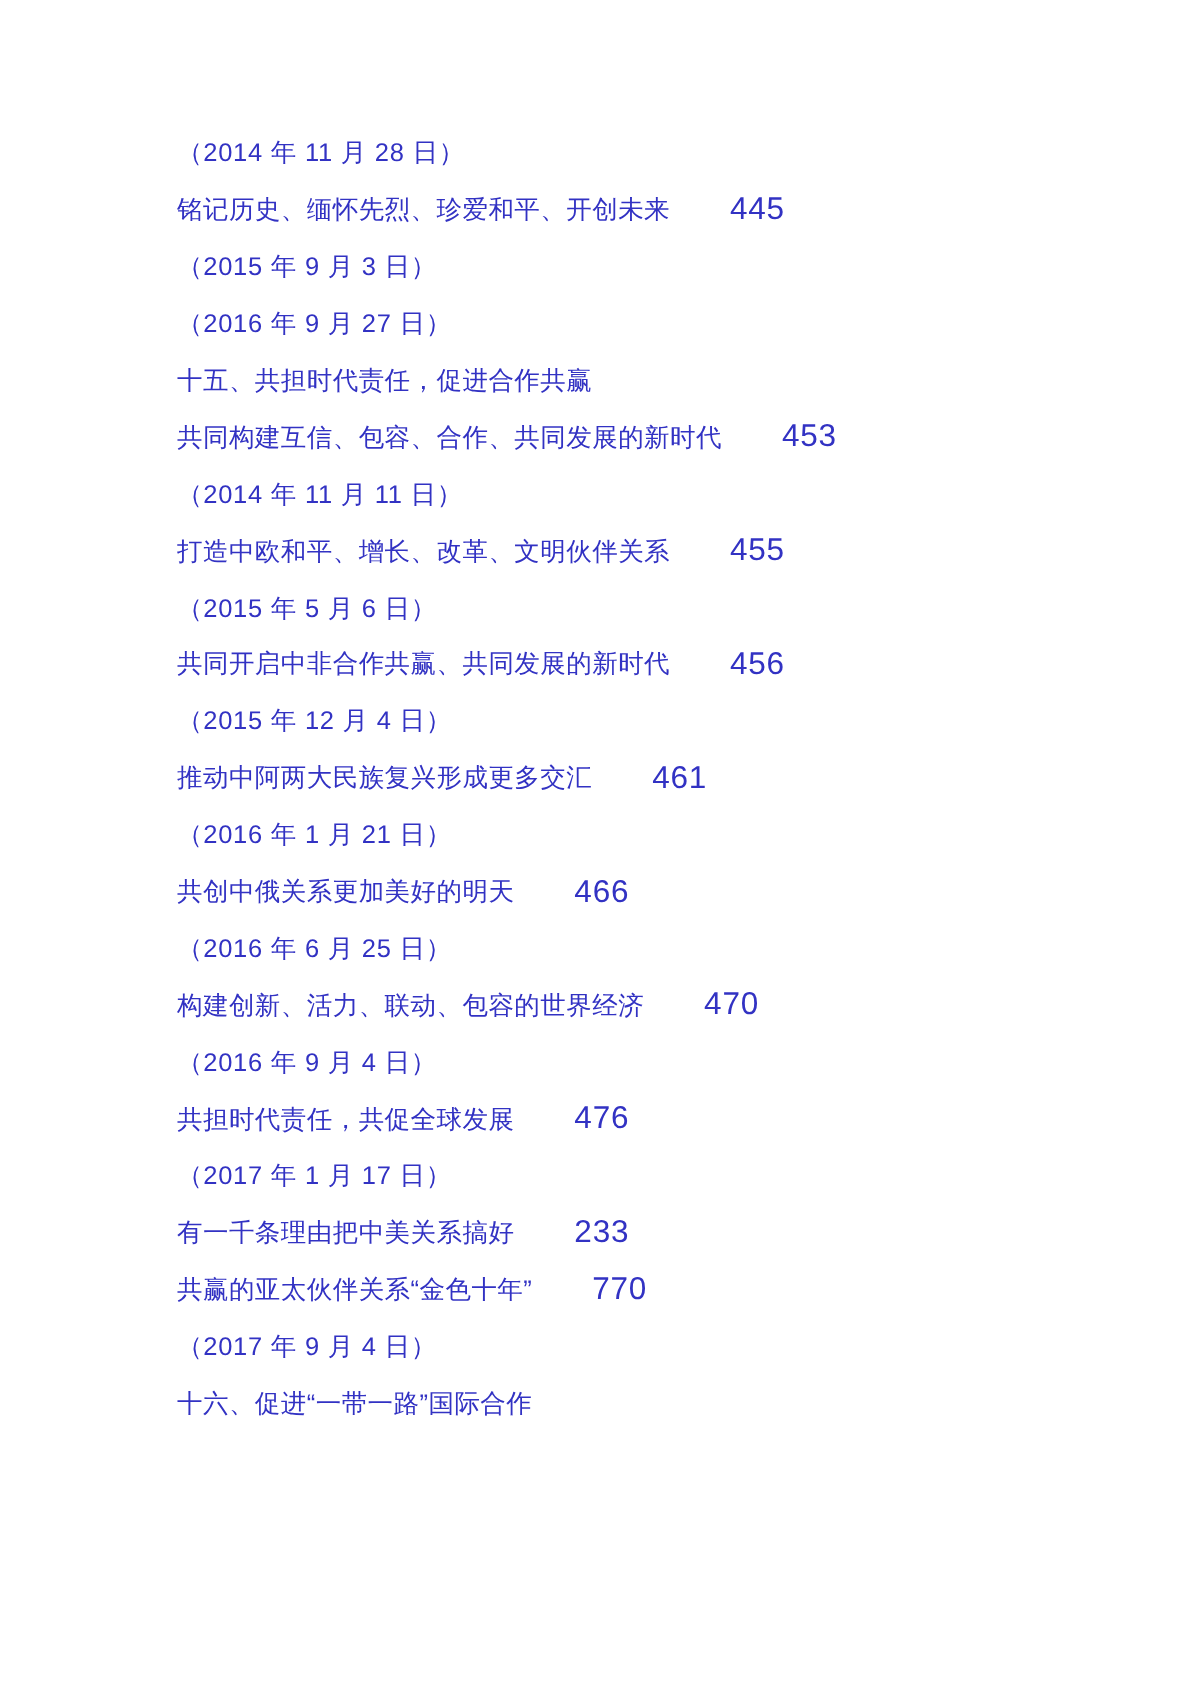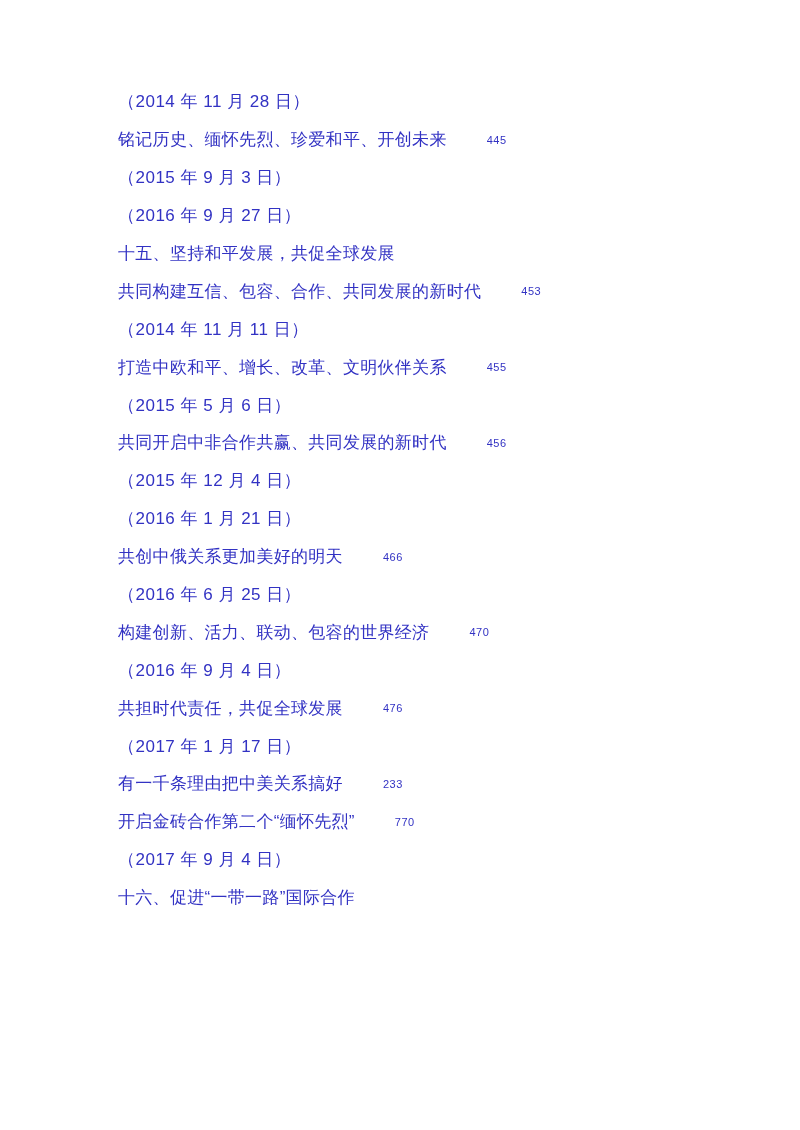--- a/index.html
+++ b/index.html
@@ -29,21 +29,21 @@
     letter-spacing: 0.3px;
     color: var(--text-color, #3232C3);
     white-space: nowrap;
   }
   .line .txt {
     display: inline-block;
   }
   .line .pagenum {
     display: inline-block;
     margin-left: 40px;
-    font-size: 11px;
+    font-size: 21px;
     letter-spacing: 0.5px;
     text-align: center;
   }
   .line.date .txt {
     letter-spacing: 0.5px;
   }
 </style>
 </head>
 <body style="background: rgb(255, 255, 255);">
 
@@ -56,21 +56,21 @@
         <span class="txt">铭记历史、缅怀先烈、珍爱和平、开创未来</span>
         <span class="pagenum">445</span>
       </div>
       <div class="line date">
         <span class="txt">（2015 年 9 月 3 日）</span>
       </div>
       <div class="line date">
         <span class="txt">（2016 年 9 月 27 日）</span>
       </div>
       <div class="line section">
-        <span class="txt">十五、坚持和平发展，共促全球发展</span>
+        <span class="txt">十五、共担时代责任，促进合作共赢</span>
       </div>
       <div class="line entry">
         <span class="txt">共同构建互信、包容、合作、共同发展的新时代</span>
         <span class="pagenum">453</span>
       </div>
       <div class="line date">
         <span class="txt">（2014 年 11 月 11 日）</span>
       </div>
       <div class="line entry">
         <span class="txt">打造中欧和平、增长、改革、文明伙伴关系</span>
@@ -78,20 +78,24 @@
       </div>
       <div class="line date">
         <span class="txt">（2015 年 5 月 6 日）</span>
       </div>
       <div class="line entry">
         <span class="txt">共同开启中非合作共赢、共同发展的新时代</span>
         <span class="pagenum">456</span>
       </div>
       <div class="line date">
         <span class="txt">（2015 年 12 月 4 日）</span>
+      </div>
+      <div class="line entry">
+        <span class="txt">推动中阿两大民族复兴形成更多交汇</span>
+        <span class="pagenum">461</span>
       </div>
       <div class="line date">
         <span class="txt">（2016 年 1 月 21 日）</span>
       </div>
       <div class="line entry">
         <span class="txt">共创中俄关系更加美好的明天</span>
         <span class="pagenum">466</span>
       </div>
       <div class="line date">
         <span class="txt">（2016 年 6 月 25 日）</span>
@@ -108,21 +112,21 @@
         <span class="pagenum">476</span>
       </div>
       <div class="line date">
         <span class="txt">（2017 年 1 月 17 日）</span>
       </div>
       <div class="line entry">
         <span class="txt">有一千条理由把中美关系搞好</span>
         <span class="pagenum">233</span>
       </div>
       <div class="line entry">
-        <span class="txt">开启金砖合作第二个“缅怀先烈”</span>
+        <span class="txt">共赢的亚太伙伴关系“金色十年”</span>
         <span class="pagenum">770</span>
       </div>
       <div class="line date">
         <span class="txt">（2017 年 9 月 4 日）</span>
       </div>
       <div class="line section">
         <span class="txt">十六、促进“一带一路”国际合作</span>
       </div>
     </div>
 </div>

